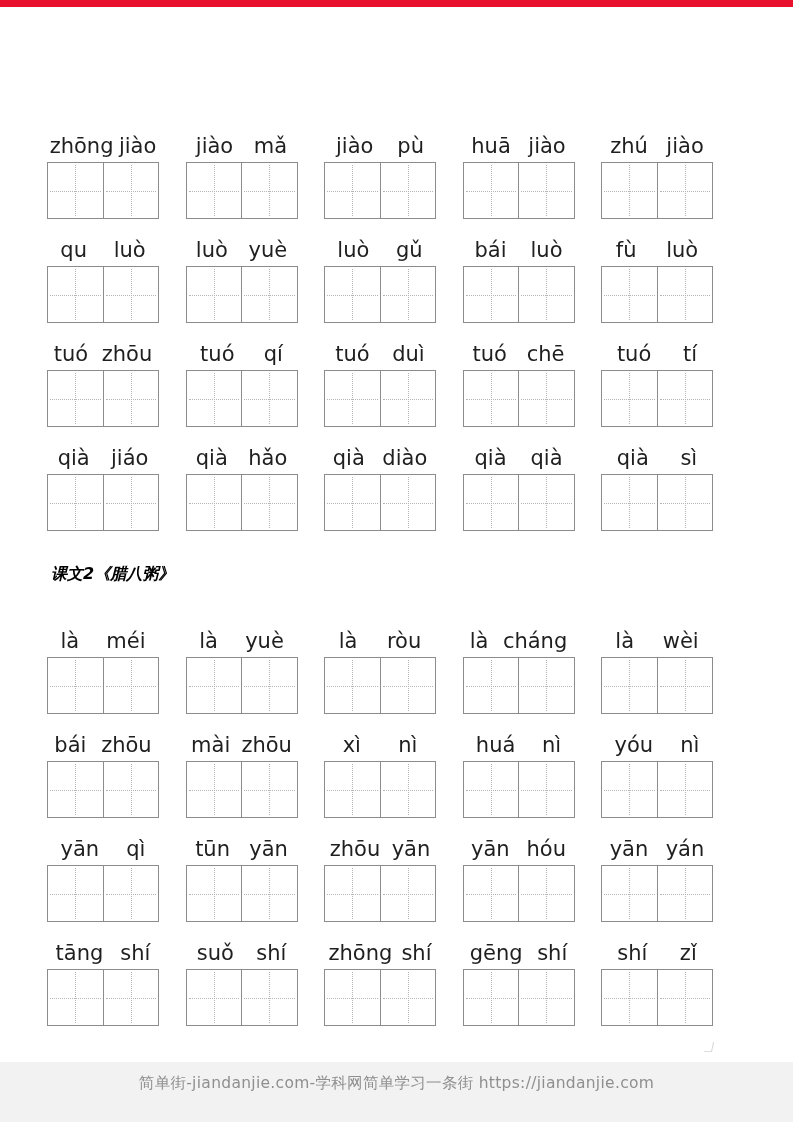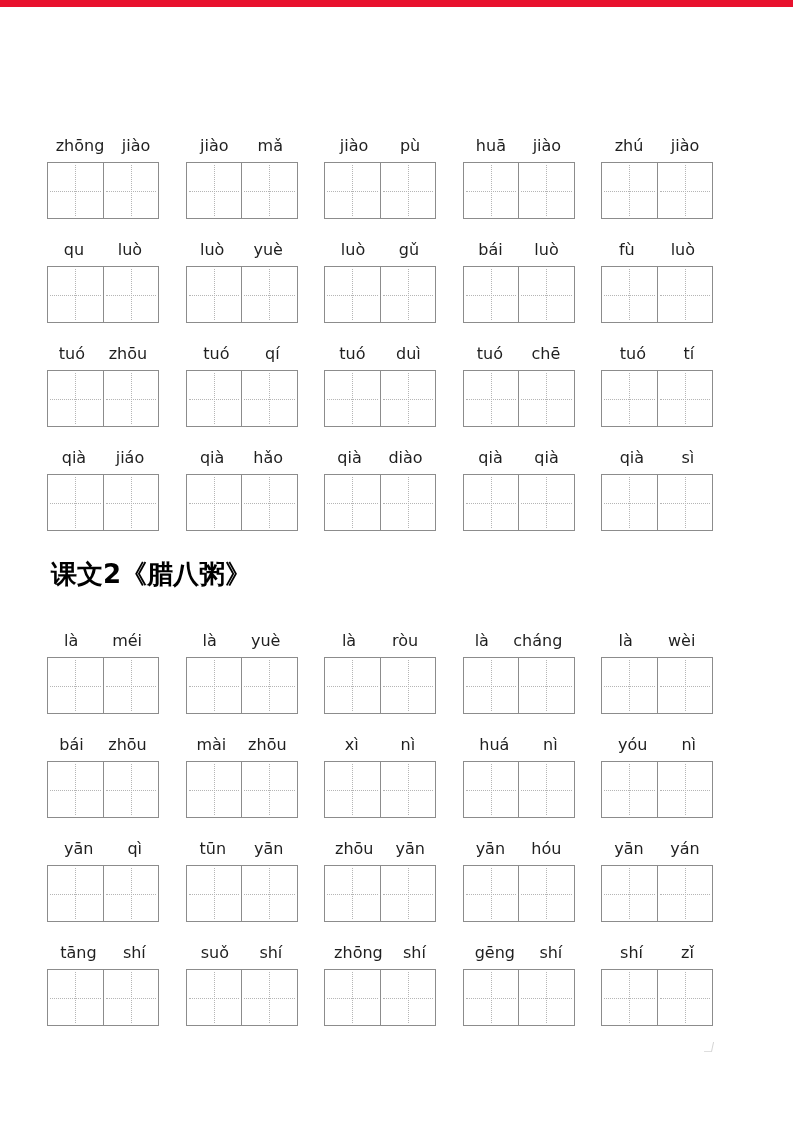--- a/index.html
+++ b/index.html
@@ -27,21 +27,21 @@
   .row {
     display: flex;
     justify-content: space-between;
     margin-bottom: 19px;
   }
   .word-block { width: 112px; }
   .pinyin {
     display: flex;
     justify-content: space-around;
     width: 112px;
-    font-size: 16px;
+    font-size: 21px;
     line-height: 24px;
     margin-bottom: 4px;
     color: var(--pinyin, #1f1f1f);
     white-space: nowrap;
   }
   .tzgrid {
     display: flex;
     width: 112px; height: 57px;
     box-sizing: border-box;
     border: 1px solid var(--grid-border, #8c8c8c);
@@ -53,26 +53,27 @@
     content: "";
     position: absolute; top: 2px; bottom: 2px; left: 50%;
     border-left: 1px dotted var(--grid-dotted, #b5b5b5);
   }
   .cell::after {
     content: "";
     position: absolute; left: 2px; right: 2px; top: 50%;
     border-top: 1px dotted var(--grid-dotted, #b5b5b5);
   }
   .section-header {
-    font-size: 26px;
+    font-size: 16px;
     line-height: 30px;
     font-weight: 700;
     color: #000;
     margin: 28px 0 40px 4px;
     font-family: "DejaVu Sans", "Liberation Sans", sans-serif;
+    font-style: italic;
   }
   .artifact {
     position: absolute;
     left: 705px; top: 1042px;
     width: 7px; height: 9px;
     border-right: 1px solid #b0b0b0;
     border-bottom: 1px solid #c4c4c4;
     transform: skewX(-12deg);
     opacity: 0.55;
   }
@@ -513,13 +514,16 @@
             </div>
             <div class="tzgrid">
               <div class="cell"></div>
               <div class="cell"></div>
             </div>
           </div>
         </div>
       </div>
     </div>
   <div class="artifact"></div>
+  <div class="footer">
+    <span>简单街-jiandanjie.com-学科网简单学习一条街 https://jiandanjie.com</span>
+  </div>
 </div>
 
 </body></html>

